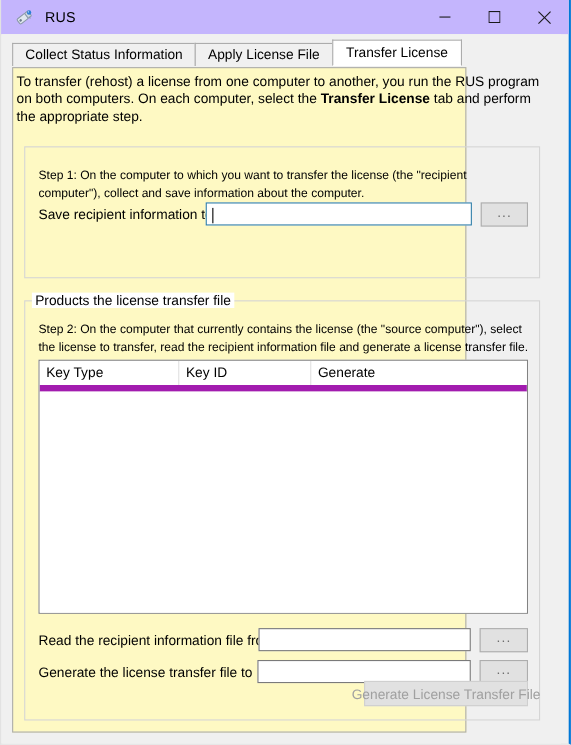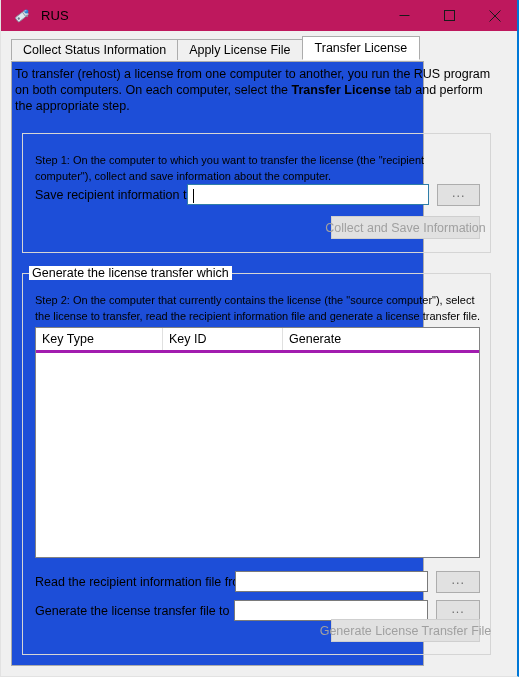--- a/index.html
+++ b/index.html
@@ -21,21 +21,21 @@
     box-sizing: border-box;
     border-right: 2px solid #0078d7;
     border-left: 1px solid #e2e2e2;
     border-bottom: 1px solid #e2e2e2;
   }
 
   
   .titlebar {
     position: relative;
     height: 31px;
-    background: #be185d;
+    background: #c4b5fd;
     display: flex;
     align-items: center;
   }
   .title-icon {
     width: 18px; height: 18px;
     margin-left: 12px; margin-right: 10px;
     position: relative;
     flex: 0 0 auto;
   }
   .title-icon svg { display:block; }
@@ -102,21 +102,21 @@
     margin-bottom: -1px;
     padding: 0 12px;
   }
 
   
   .tabpanel {
     position: absolute;
     left: 9px; top: 30px;
     width: 413px;
     height: 605px;
-    background: #1d4ed8;
+    background: #fef9c3;
     border: 1px solid #acacac;
     box-sizing: border-box;
   }
 
   .intro {
     position: absolute;
     left: 3px; top: 4px;
     width: 480px;
     font-size: 12.5px;
     color: #000;
@@ -225,21 +225,21 @@
     width: 445px; height: 231px;
     box-sizing: border-box;
     background: #ffffff;
     border: 1px solid #828282;
     overflow: hidden;
   }
   .lv-header {
     display: flex;
     height: 22px;
     background: #ffffff;
-    border-bottom: 3px solid #a21caf;
+    border-bottom: 6px solid #a21caf;
   }
   .lv-col {
     font-size: 12.5px;
     color: #000;
     line-height: 22px;
     padding-left: 6px;
     box-sizing: border-box;
     border-right: 1px solid #e0e0e0;
     white-space: nowrap;
     cursor: default;
@@ -314,25 +314,24 @@
         <div class="steptext" id="step1">Step 1: On the computer to which you want to transfer the license (the "recipient computer"), collect and save information about the computer.</div>
 
         <div class="fieldrow" id="row-save">
           <span class="fieldlabel">Save recipient information to</span>
           <span class="textbox focused">
             <span class="caret"></span>
           </span>
           <span class="browsebtn">...</span>
         </div>
 
-        <div class="actionbtn" id="btn-collect">Collect and Save Information</div>
       </div>
 
       <div class="groupbox" id="gb2">
-        <div class="groupbox-label">Generate the license transfer which</div>
+        <div class="groupbox-label">Products the license transfer file</div>
         <div class="steptext" id="step2">Step 2: On the computer that currently contains the license (the "source computer"), select the license to transfer, read the recipient information file and generate a license transfer file.</div>
 
         <div class="listview">
           <div class="lv-header">
             <div class="lv-col" style="width:127px">Key Type</div>
             <div class="lv-col" style="width:120px">Key ID</div>
             <div class="lv-col" style="width:196px">Generate</div>
           </div>
           <div class="lv-body"></div>
         </div>

